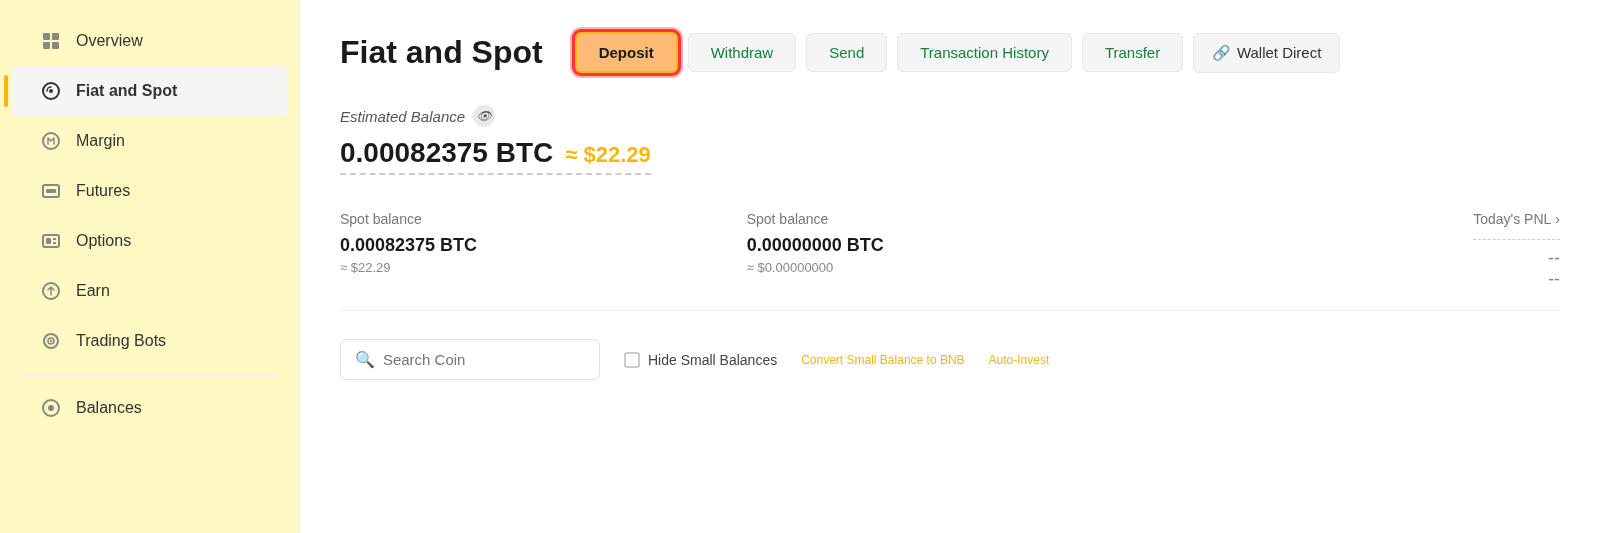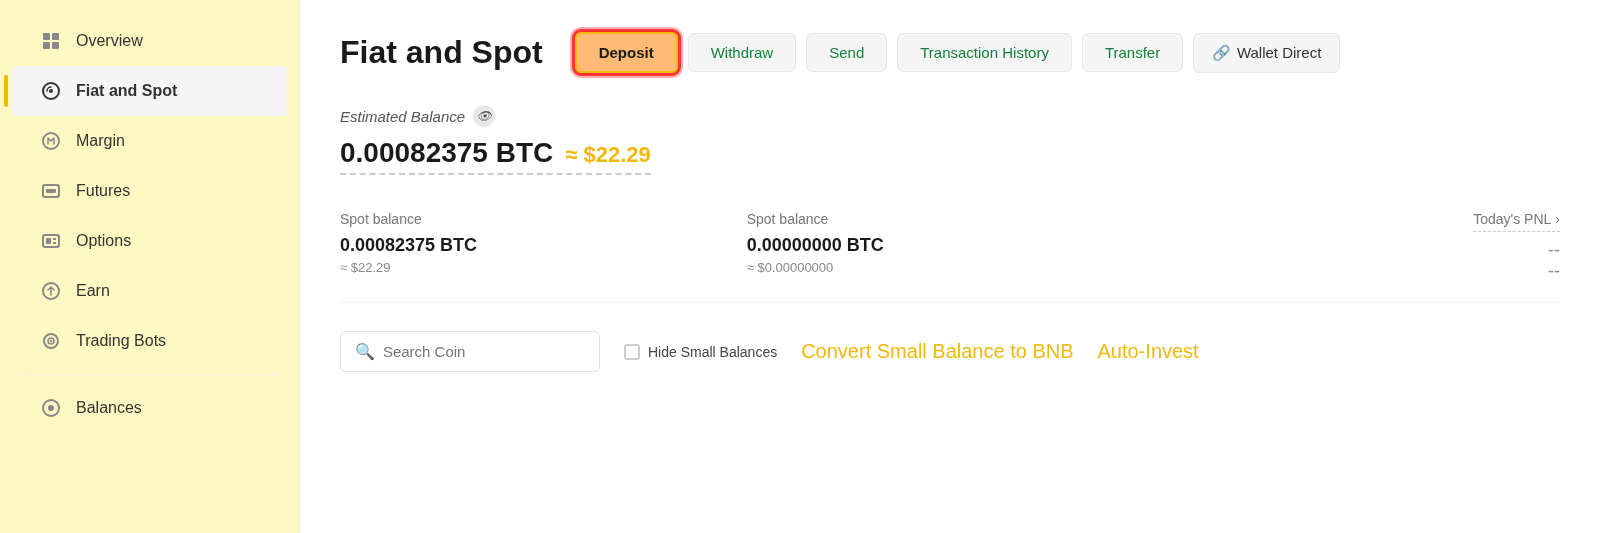--- a/index.html
+++ b/index.html
@@ -193,21 +193,21 @@
       text-align: right;
     }
     .pnl-col .pnl-label {
       display: flex;
       align-items: flex-end;
       justify-content: flex-end;
       gap: 4px;
       font-size: 14px;
       color: #777;
       border-bottom: 1px dashed #ccc;
-      padding-bottom: 4px;
+      padding-bottom: 12px;
       margin-bottom: 8px;
       width: fit-content;
       margin-left: auto;
       cursor: pointer;
     }
     .pnl-value {
       font-size: 18px;
       color: #888;
     }
 
@@ -250,21 +250,21 @@
     }
     .checkbox {
       width: 16px;
       height: 16px;
       border: 2px solid #ccc;
       border-radius: 3px;
       background: #fff;
     }
     .link-action {
       color: #F0B90B;
-      font-size: 20px;
+      font-size: 12px;
       cursor: pointer;
       text-decoration: none;
       font-weight: 500;
     }
   </style>
 </head>
 <body>
 
 <nav class="sidebar">
   <div class="sidebar-item">

